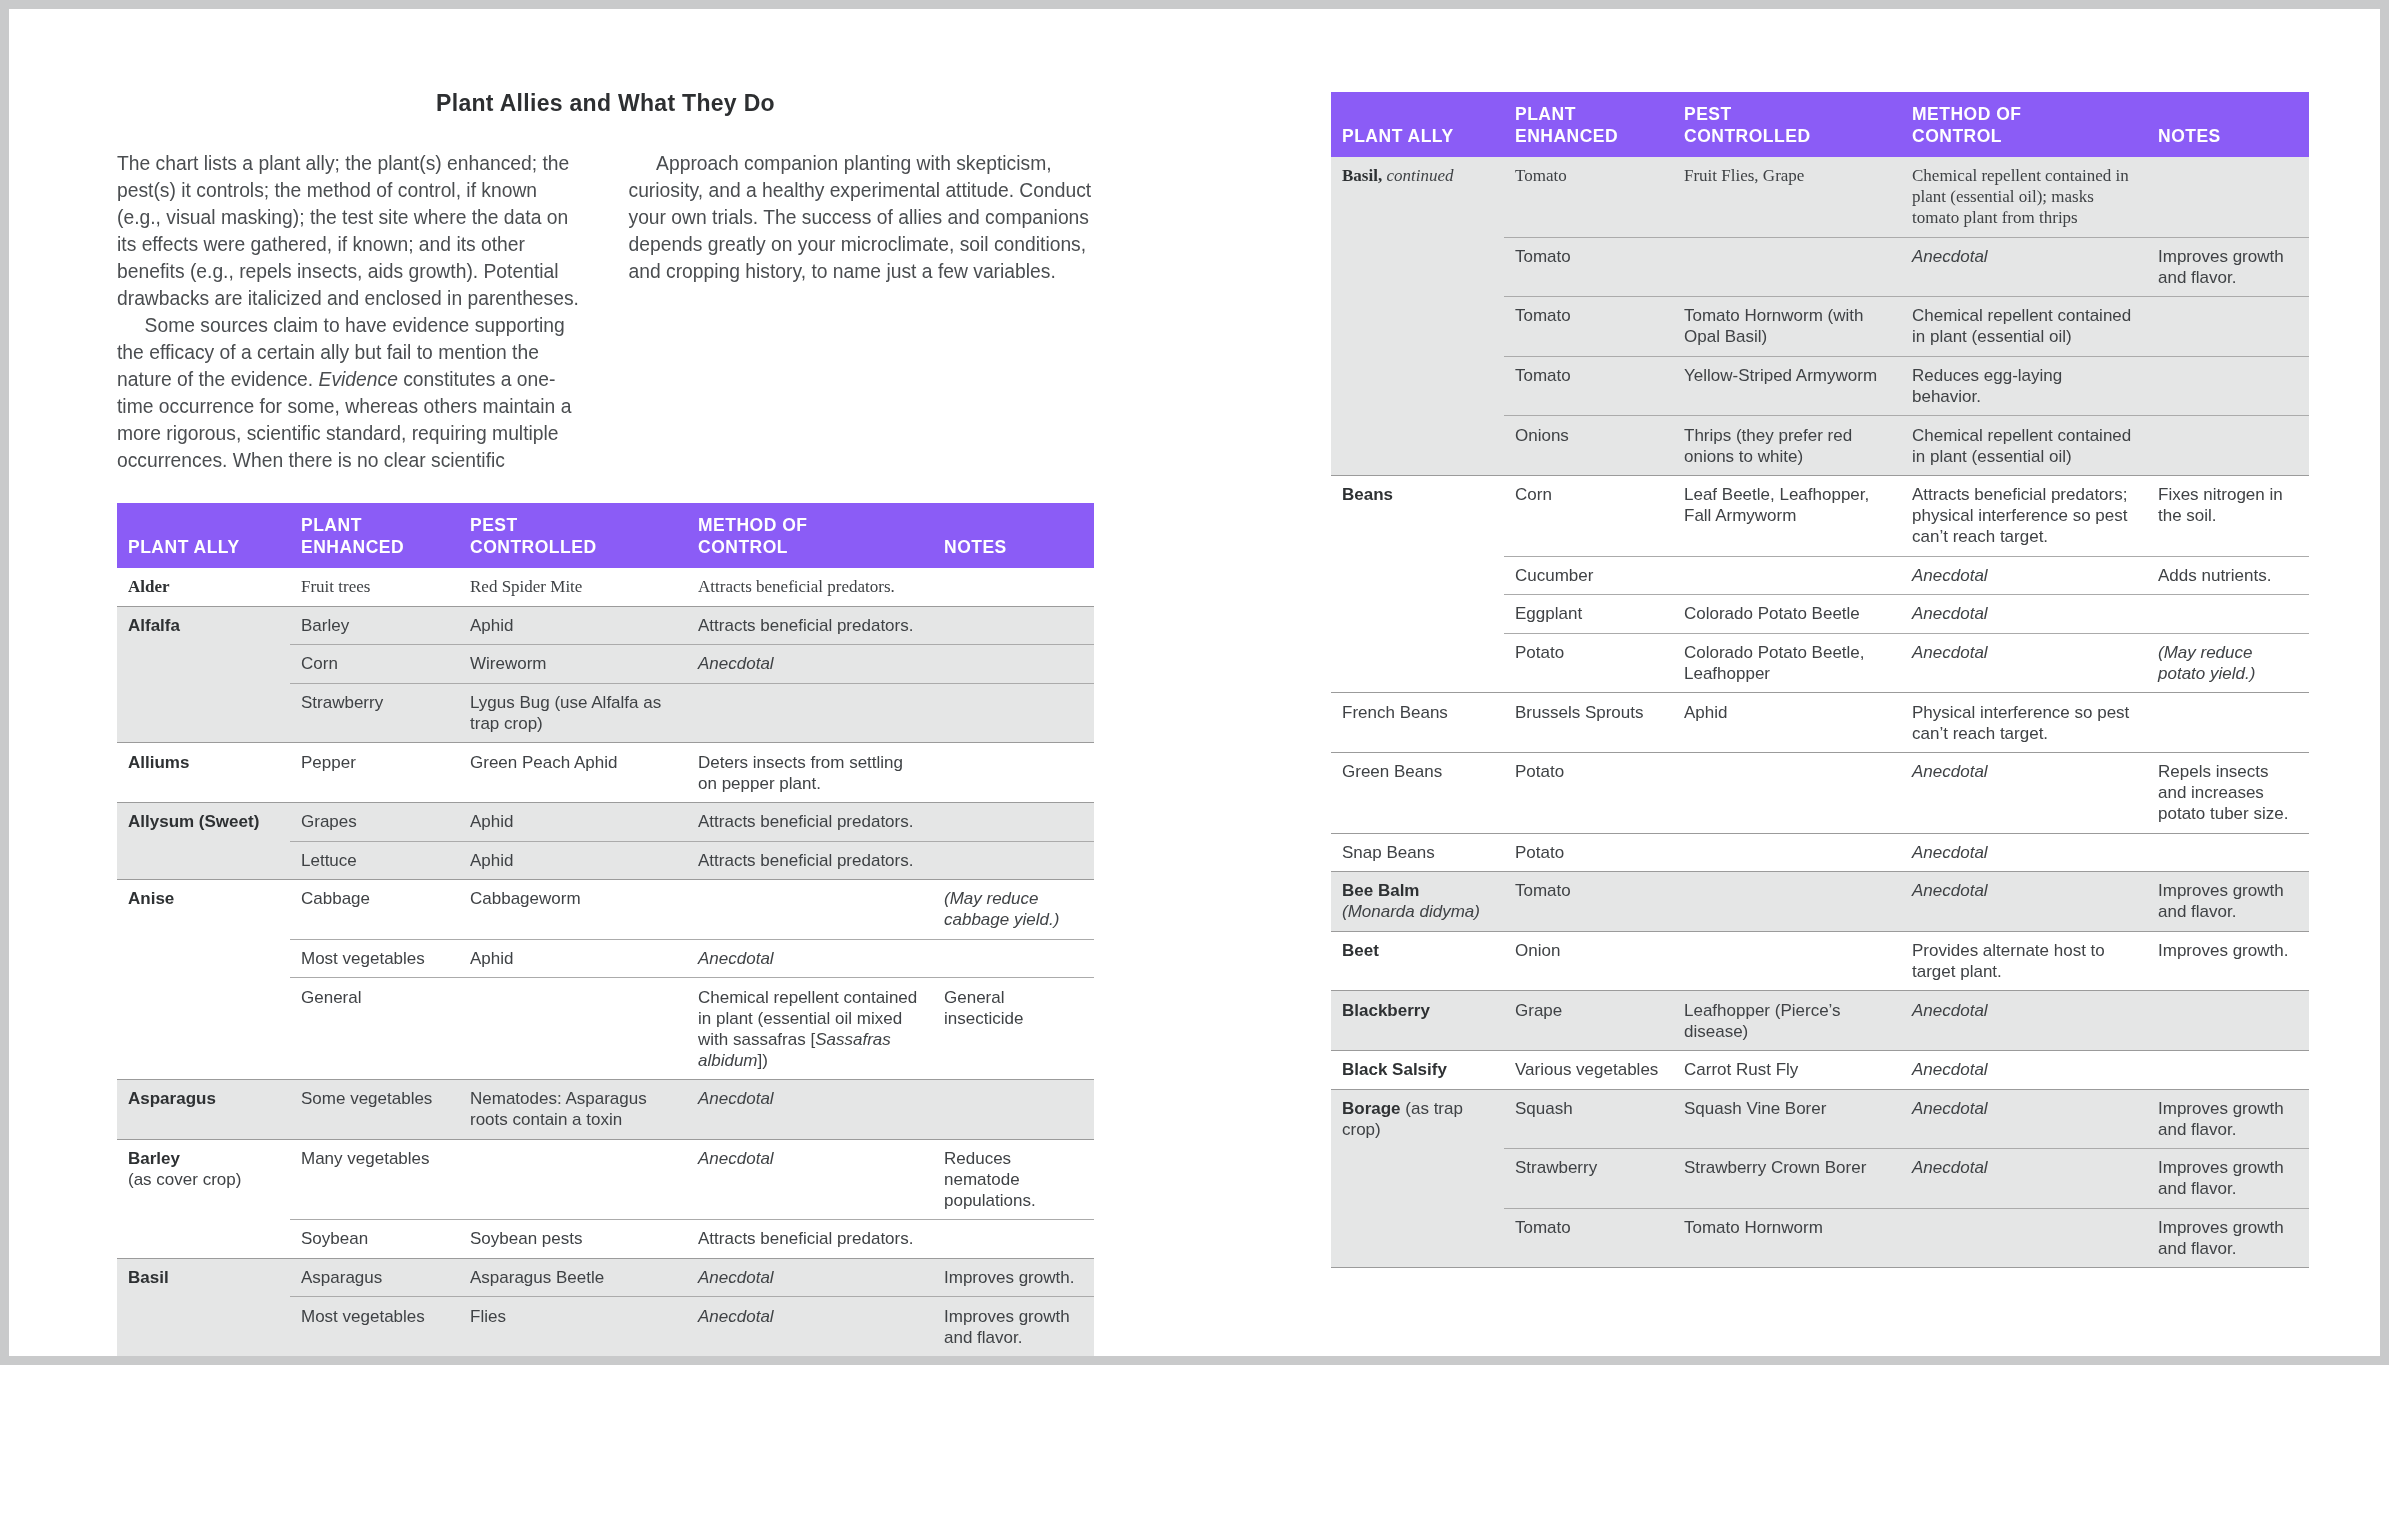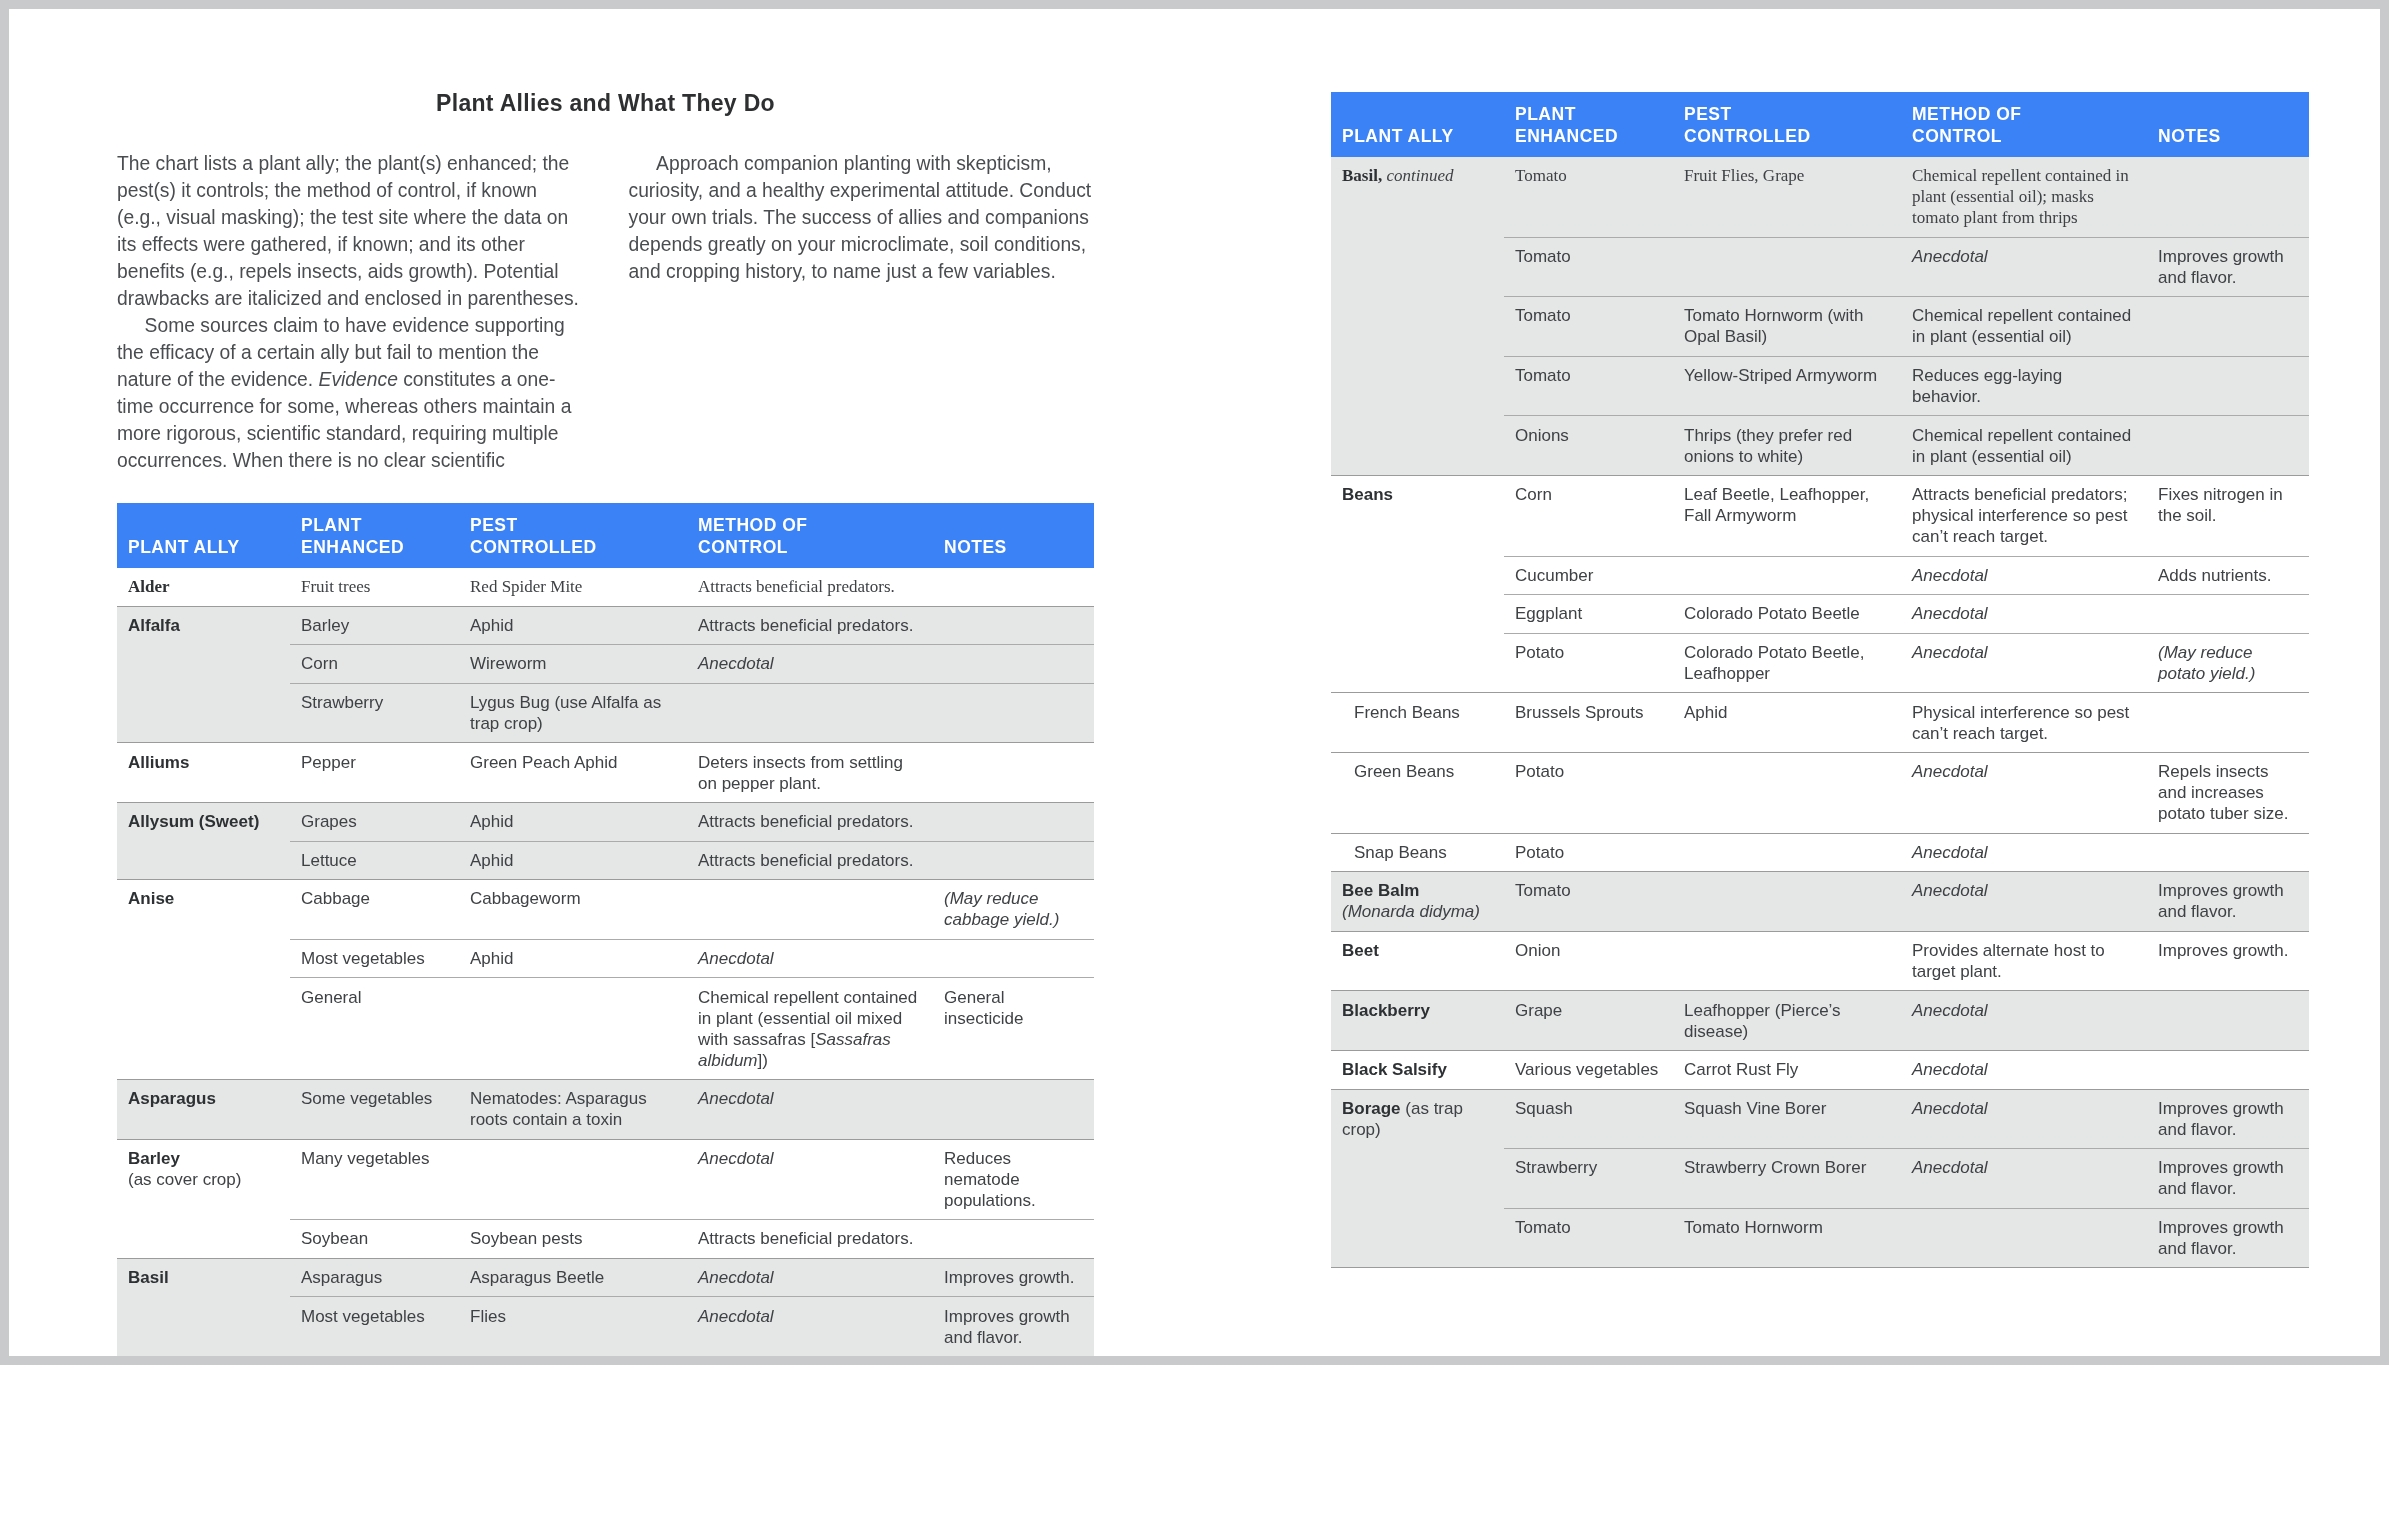--- a/index.html
+++ b/index.html
@@ -19,30 +19,30 @@
   }
   .intro{display:flex;gap:46px;}
   .intro-col{flex:1;min-width:0;}
   .intro-col p{margin:0;font-size:19.3px;line-height:27px;color:#4a4d50;}
   .intro-col p.indent{text-indent:27.6px;}
 
   
   table.allies{border-collapse:collapse;width:100%;table-layout:fixed;border-bottom:1.8px solid #9b9b9b;}
   .page-left table.allies{margin-top:29px;}
   table.allies th{
-    background:#3b82f6;color:#ffffff;font-size:17.5px;font-weight:bold;text-align:left;
+    background:#8b5cf6;color:#ffffff;font-size:17.5px;font-weight:bold;text-align:left;
     vertical-align:bottom;padding:11px 11px 10px 11px;letter-spacing:0.5px;white-space:pre-line;
     line-height:22px;
     margin-top:32px;
   }
   table.allies td{
     vertical-align:top;font-size:17px;line-height:21px;padding:8.3px 13px 8.3px 11px;color:#3f4245;
   }
   table.allies td.ally{font-weight:bold;color:#2e3133;}
-  table.allies td.ally .ally-name.regular{font-weight:normal;color:#3f4245;margin-left:12px;}
+  table.allies td.ally .ally-name.regular{font-weight:normal;color:#3f4245;}
   table.allies td.ally .ally-suffix{font-weight:normal;color:#3f4245;}
   tr.shaded td{background:#e5e6e6;}
   tr.group-start td{border-top:1.8px solid #9b9b9b;}
   tbody tr:first-child td{border-top:none;font-family:Liberation Serif, serif;}
   tr.sub-row td{border-top:0.9px solid #ababab;}
   em{font-style:italic;}
 
   
   .footer{position:absolute;top:1450px;font-size:17.5px;color:#3a3d3f;z-index:2;}
   .footer-left{left:117px;}

